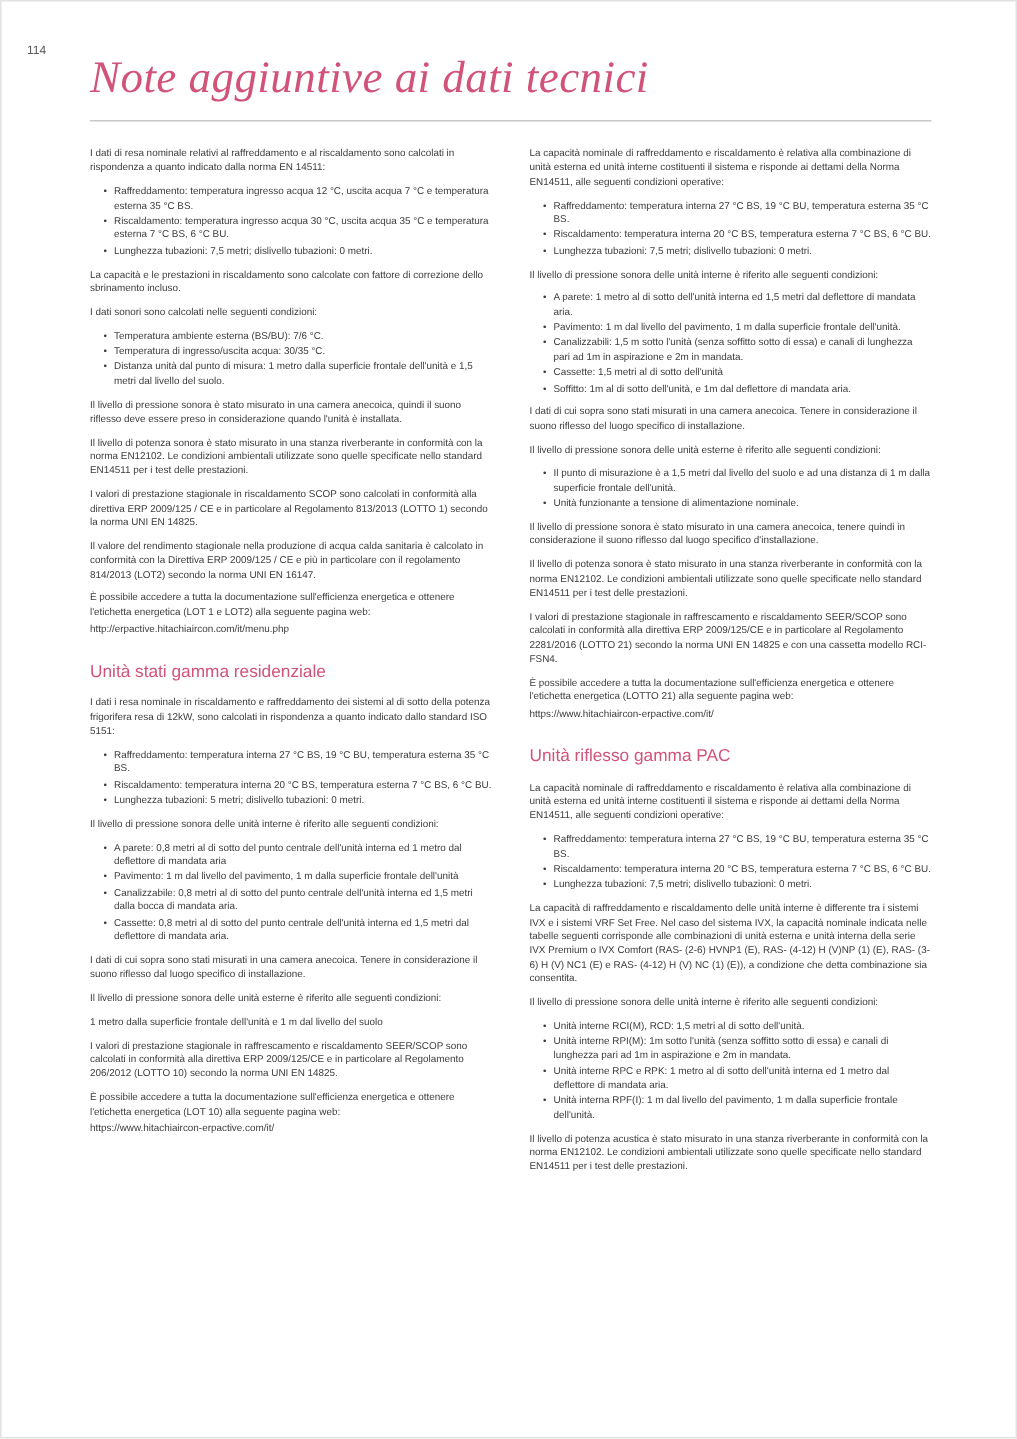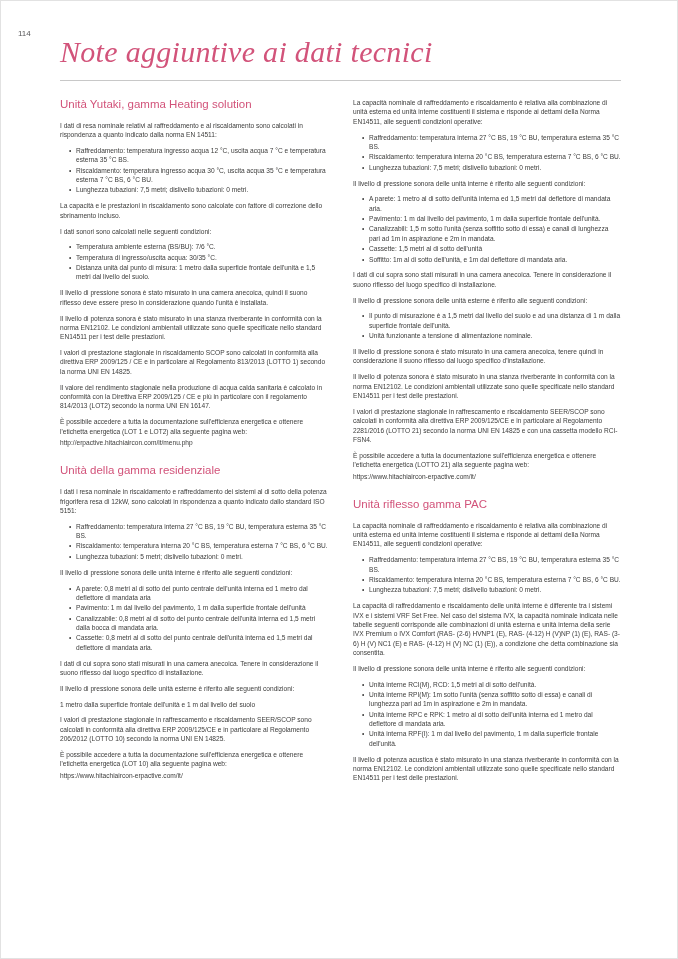--- a/index.html
+++ b/index.html
@@ -95,21 +95,20 @@
 </head>
 <body>
 
 <div class="page">
   <div class="page-number">114</div>
   <h1 class="doc-title">Note aggiuntive ai dati tecnici</h1>
   <div class="title-rule"></div>
   <div class="columns">
     <div class="col" id="col-left">
         <section class="section">
-          <h2 class="section-heading">Unità Yutaki, gamma Heating solution</h2>
           <p class="body">I dati di resa nominale relativi al raffreddamento e al riscaldamento sono calcolati in rispondenza a quanto indicato dalla norma EN 14511:</p>
           <ul class="bullets">
             <li>Raffreddamento: temperatura ingresso acqua 12 °C, uscita acqua 7 °C e temperatura esterna 35 °C BS.</li>
             <li>Riscaldamento: temperatura ingresso acqua 30 °C, uscita acqua 35 °C e temperatura esterna 7 °C BS, 6 °C BU.</li>
             <li>Lunghezza tubazioni: 7,5 metri; dislivello tubazioni: 0 metri.</li>
           </ul>
           <p class="body">La capacità e le prestazioni in riscaldamento sono calcolate con fattore di correzione dello sbrinamento incluso.</p>
           <p class="body">I dati sonori sono calcolati nelle seguenti condizioni:</p>
           <ul class="bullets">
             <li>Temperatura ambiente esterna (BS/BU): 7/6 °C.</li>
@@ -117,21 +116,21 @@
             <li>Distanza unità dal punto di misura: 1 metro dalla superficie frontale dell'unità e 1,5 metri dal livello del suolo.</li>
           </ul>
           <p class="body">Il livello di pressione sonora è stato misurato in una camera anecoica, quindi il suono riflesso deve essere preso in considerazione quando l'unità è installata.</p>
           <p class="body">Il livello di potenza sonora è stato misurato in una stanza riverberante in conformità con la norma EN12102. Le condizioni ambientali utilizzate sono quelle specificate nello standard EN14511 per i test delle prestazioni.</p>
           <p class="body">I valori di prestazione stagionale in riscaldamento SCOP sono calcolati in conformità alla direttiva ERP 2009/125 / CE e in particolare al Regolamento 813/2013 (LOTTO 1) secondo la norma UNI EN 14825.</p>
           <p class="body">Il valore del rendimento stagionale nella produzione di acqua calda sanitaria è calcolato in conformità con la Direttiva ERP 2009/125 / CE e più in particolare con il regolamento 814/2013 (LOT2) secondo la norma UNI EN 16147.</p>
           <p class="body">È possibile accedere a tutta la documentazione sull'efficienza energetica e ottenere l'etichetta energetica (LOT 1 e LOT2) alla seguente pagina web:</p>
           <a class="weblink" href="#">http://erpactive.hitachiaircon.com/it/menu.php</a>
         </section>
         <section class="section">
-          <h2 class="section-heading">Unità della gamma residenziale</h2>
+          <h2 class="section-heading">Unità stati gamma residenziale</h2>
           <p class="body">I dati i resa nominale in riscaldamento e raffreddamento dei sistemi al di sotto della potenza frigorifera resa di 12kW, sono calcolati in rispondenza a quanto indicato dallo standard ISO 5151:</p>
           <ul class="bullets">
             <li>Raffreddamento: temperatura interna 27 °C BS, 19 °C BU, temperatura esterna 35 °C BS.</li>
             <li>Riscaldamento: temperatura interna 20 °C BS, temperatura esterna 7 °C BS, 6 °C BU.</li>
             <li>Lunghezza tubazioni: 5 metri; dislivello tubazioni: 0 metri.</li>
           </ul>
           <p class="body">Il livello di pressione sonora delle unità interne è riferito alle seguenti condizioni:</p>
           <ul class="bullets">
             <li>A parete: 0,8 metri al di sotto del punto centrale dell'unità interna ed 1 metro dal deflettore di mandata aria</li>
             <li>Pavimento: 1 m dal livello del pavimento, 1 m dalla superficie frontale dell'unità</li>

